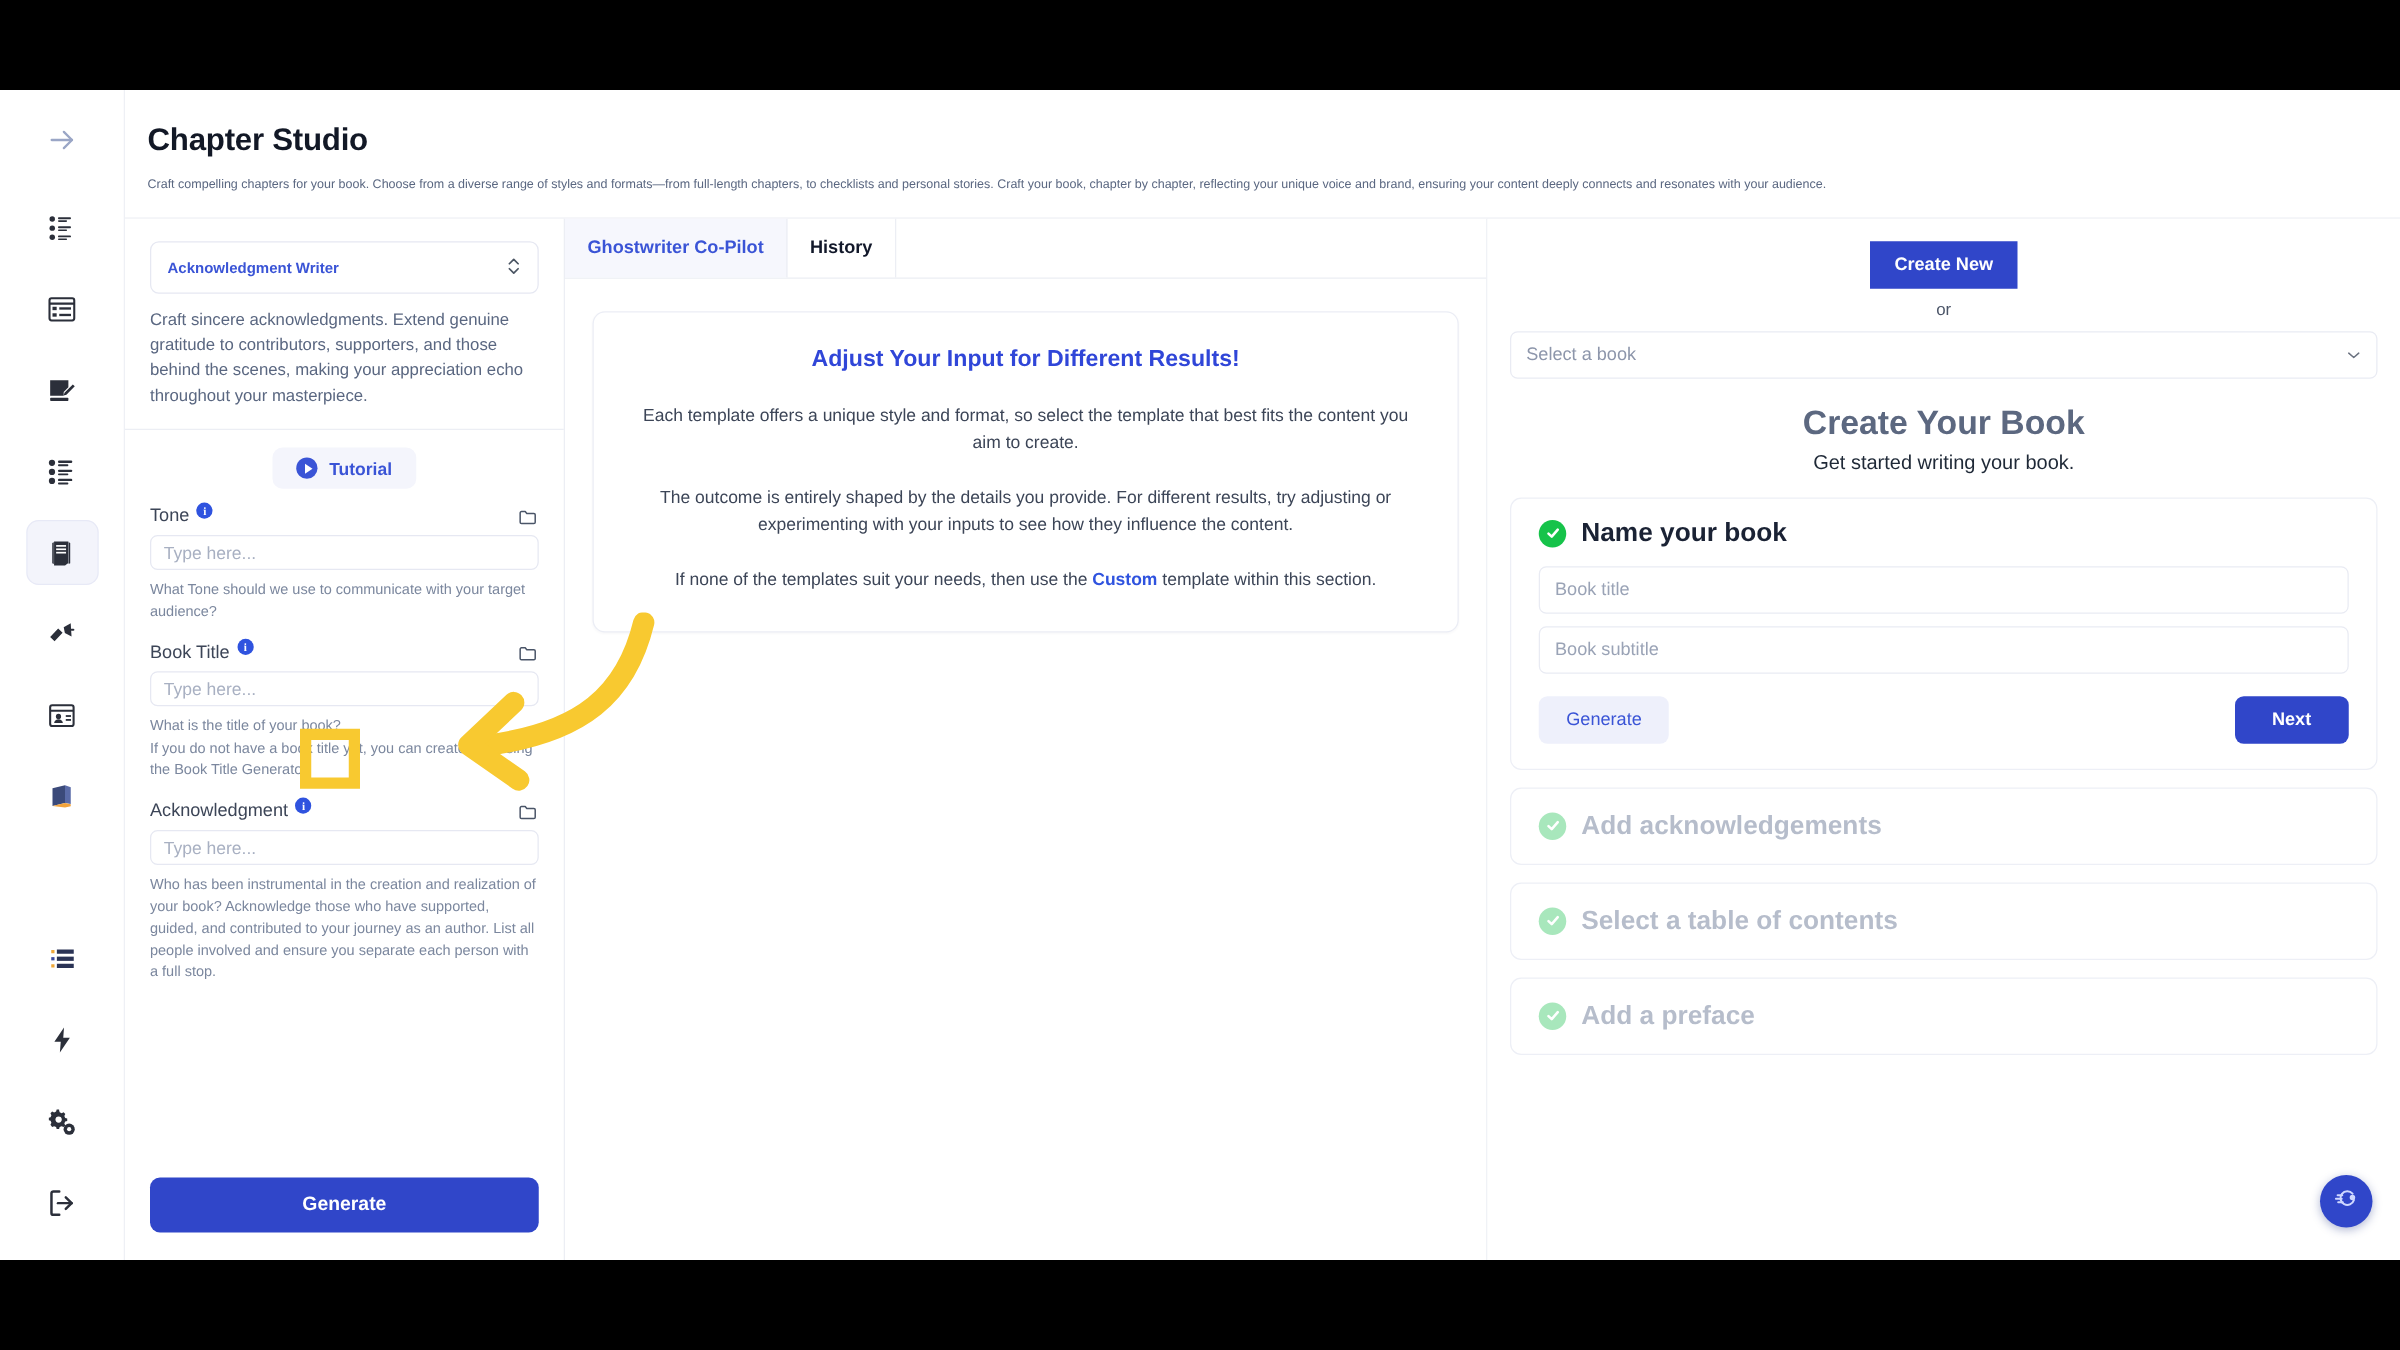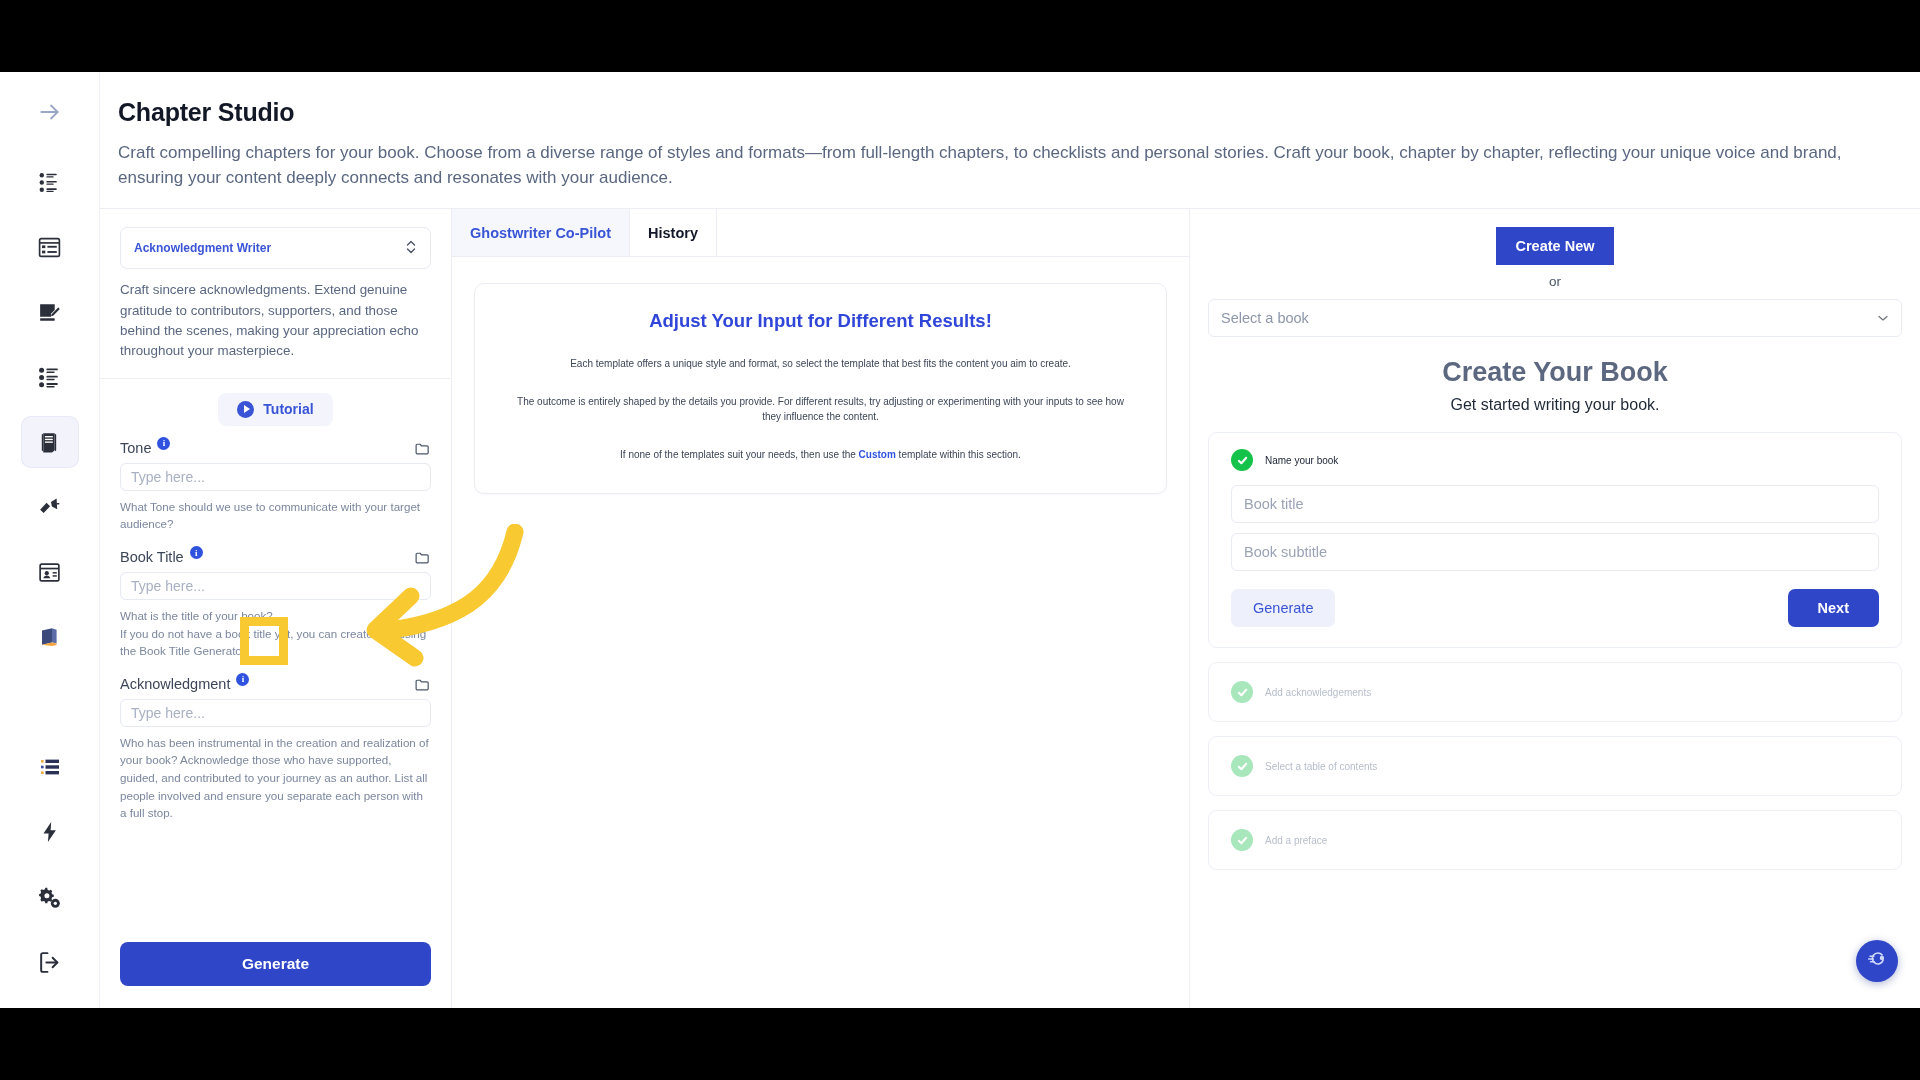--- a/index.html
+++ b/index.html
@@ -55,21 +55,21 @@
   .page-header {
     padding: 26px 20px 18px 18px;
     border-bottom: 1px solid #eceef4;
     background: #fff;
   }
   .page-title {
     font-size: 25px; font-weight: 700; color: #121826; letter-spacing: -0.2px;
     margin-bottom: 14px;
   }
   .page-desc {
-    font-size: 17px; line-height: 1.45; color: #5a6781; max-width: 1760px;
+    font-size: 10px; line-height: 1.45; color: #5a6781; max-width: 1760px;
   }
 
   .columns { flex:1 1 auto; display:flex; min-height:0; }
 
   
   .col-form {
     width: 352px; flex: 0 0 352px;
     border-right: 1px solid #eceef4;
     display:flex; flex-direction:column;
     position: relative;
@@ -156,21 +156,21 @@
     border:1px solid #ebedf5; border-radius:10px;
     padding: 26px 32px 30px 32px;
     background:#fff;
     box-shadow: 0 1px 2px rgba(20,30,70,.03);
   }
   .info-title {
     text-align:center; color:#3046d8; font-size:18.5px; font-weight:700;
     margin-bottom: 24px;
   }
   .info-p {
-    text-align:center; color:#3c4557; font-size:10px; line-height:1.56;
+    text-align:center; color:#3c4557; font-size:14px; line-height:1.56;
     margin-bottom: 22px;
   }
   .info-p:last-child{margin-bottom:0;}
   .info-p .hl { color:#2f53df; font-weight:700; }
 
   
   .col-right {
     width: 730px; flex: 0 0 730px;
     padding: 18px 18px 0 18px;
     background:#fff; position:relative;
@@ -195,21 +195,21 @@
     border:1px solid #edeff6; border-radius:9px;
     padding: 16px 22px 20px 22px; margin-bottom: 14px; background:#fff;
   }
   .step-head{ display:flex; align-items:center; gap:12px; margin-bottom:14px;}
   .check{
     width:22px;height:22px;border-radius:50%; background:#16c34a;
     display:flex;align-items:center;justify-content:center; flex:0 0 22px;
   }
   .check svg{display:block;}
   .check.dim{ background:#a8e7bc; }
-  .step-label{ font-size:10px; color:#1a2234; font-weight:400;}
+  .step-label{ font-size:21px; color:#1a2234; font-weight:700;}
   .step-label.dim{ color:#b6bdcb; }
   .book-input{
     width:100%; height:38px; border:1px solid #e9ebf3; border-radius:6px;
     padding:0 12px; font-size:14.5px; color:#111; background:#fff; outline:none;
     margin-bottom:10px;
   }
   .book-input::placeholder{color:#9aa3b6;}
   .step-actions{ display:flex; justify-content:space-between; align-items:center; margin-top:8px;}
   .btn-generate{
     background:#eef0fb; color:#3a54d6; border:none; border-radius:7px;

